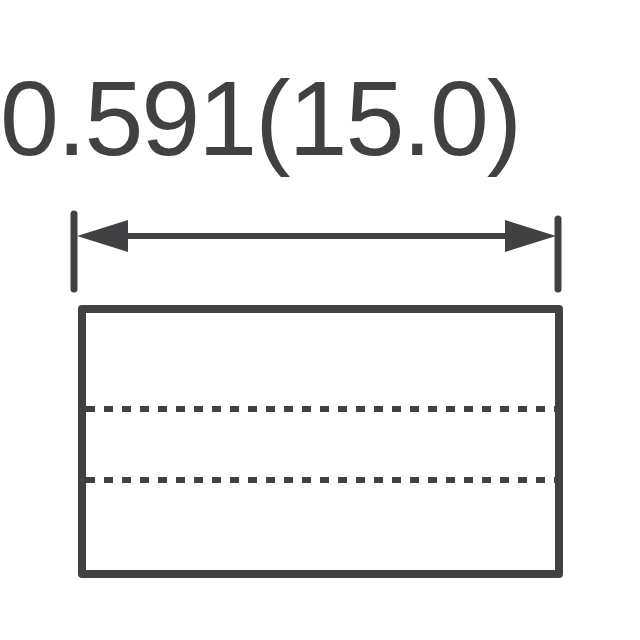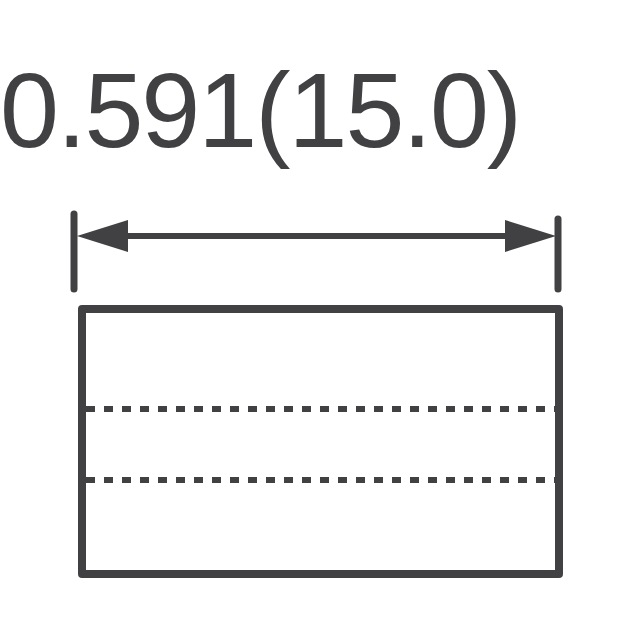--- a/index.html
+++ b/index.html
@@ -1,18 +1,18 @@
 <!DOCTYPE html>
 <html><head>
   <meta charset="utf-8">
   <style>
     html, body { margin: 0; padding: 0; background: #ffffff; }
     body { width: 640px; height: 640px; position: relative; overflow: hidden; }
     .dim-label {
-      position: absolute; left: 0; top: 50px; width: 520px;
+      position: absolute; left: 0; top: 58px; width: 520px;
       text-align: center;
       font-family: "Liberation Sans", sans-serif;
       font-size: 106px; line-height: 120px; letter-spacing: -2px;
       color: #414143; white-space: nowrap;
     }
     svg.drawing { position: absolute; left: 0; top: 0; }
   </style>
 </head>
 <body>
 

